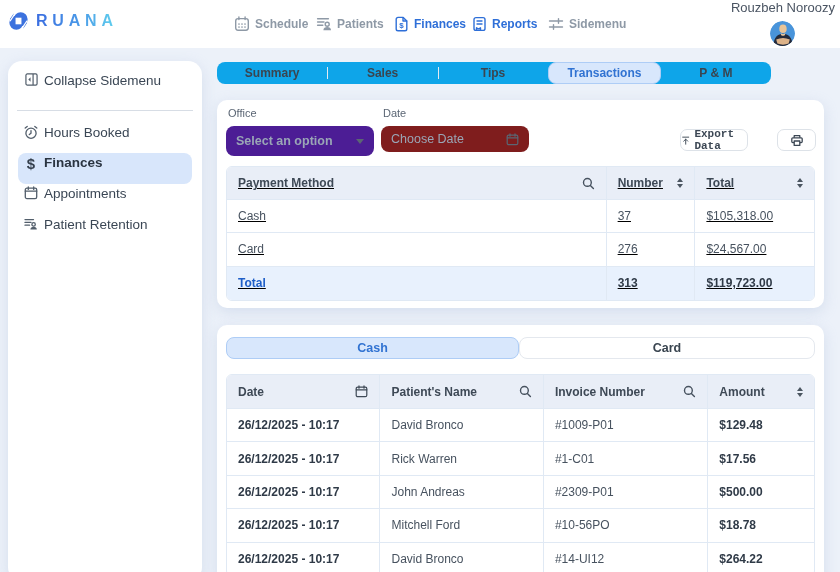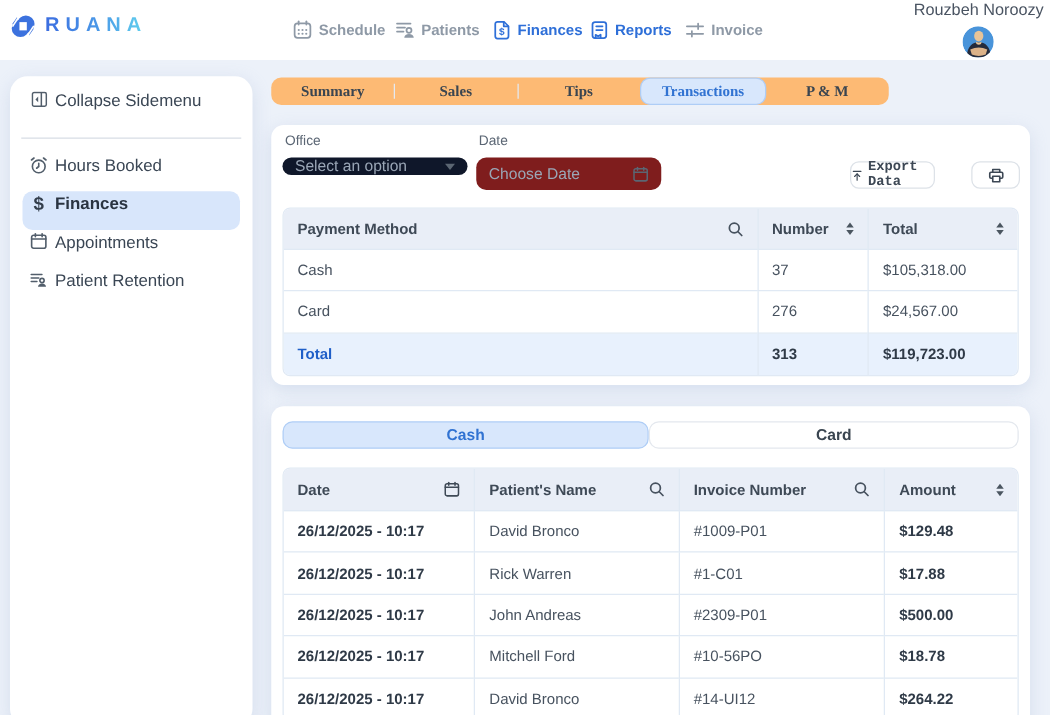--- a/index.html
+++ b/index.html
@@ -21,36 +21,36 @@
 
 .sidebar { position:absolute; left:8px; top:61px; width:194px; height:520px; background:#fff;
   border-radius:14px; box-shadow:0 4px 14px rgba(160,180,212,.30); }
 .srow { position:absolute; left:0; width:194px; display:flex; align-items:flex-start; gap:6px;
   padding-left:16px; color:#3a4654; font-size:13.5px; font-weight:500; }
 .srow .sic { width:14px; display:flex; justify-content:center; color:#525e6b; }
 .sdivider { position:absolute; left:9px; top:49px; width:176px; height:1px; background:#d7dde5; }
 .spill { position:absolute; left:10px; top:92px; width:174px; height:31px; background:#d8e6fb; border-radius:8px; }
 
 
-.tabsbar { position:absolute; left:217px; top:62px; width:494px; height:22px; background:#fdba74;
-  border-radius:8px; display:flex;font-family:Liberation Serif, serif; }
+.tabsbar { position:absolute; left:217px; top:62px; width:554px; height:22px; background:#0ea5e9;
+  border-radius:8px; display:flex; }
 .tab { flex:1; display:flex; align-items:center; justify-content:center; font-size:12px;
   font-weight:700; color:#3a4550; position:relative; }
 .tab + .tab:before { content:""; position:absolute; left:0; top:5px; bottom:5px; width:1px; background:#e4e9f1; }
 .tab.on { background:#d8e7fc; border:1px solid #aecdf6; border-radius:8px; color:#3173d2; }
 .tab.on:before, .tab.on + .tab:before { display:none; }
 
 .card { position:absolute; left:217px; width:607px; background:#fff; border-radius:10px;
   box-shadow:0 4px 14px rgba(160,180,212,.30); }
 .card1 { top:100px; height:208px; }
 .card2 { top:325px; height:260px; }
 
 .flabel { position:absolute; font-size:11px; color:#5b6674; }
-.select { position:absolute; left:9px; top:26px; width:148px; height:14px; background:#0f172a;
-  border-radius:8px; display:flex; align-items:center; padding:0 10px; font-size:12.5px; color:#9aa6b6; }
+.select { position:absolute; left:9px; top:26px; width:148px; height:30px; background:#4c1d95;
+  border-radius:8px; display:flex; align-items:center; padding:0 10px; font-size:12.5px; color:#9aa6b6;font-weight:bold; }
 .dateinput { position:absolute; left:164px; top:26px; width:148px; height:26px; background:#7f1d1d;
   border-radius:8px; display:flex; align-items:center; padding:0 10px; font-size:12.5px; color:#9aa6b6; }
 .caret { margin-left:auto; width:0; height:0; border-left:4px solid transparent;
   border-right:4px solid transparent; border-top:5px solid #5b6673; }
 .btn { position:absolute; top:29px; height:22px; background:#fff; border:1px solid #dde2e8;
   border-radius:7px; display:flex; align-items:center; justify-content:center; gap:4px;
   font-size:11px; font-weight:700; color:#3c4754; }
 .btn.export { left:463px; width:68px;font-family:Liberation Mono, monospace; }
 .btn.print { left:560px; width:39px; }
 
@@ -154,21 +154,21 @@
     </svg>
     <span>Reports</span>
   </div>
   <div class="navitem" style="left:548px">
     <svg class="ic" width="16" height="16" viewBox="0 0 16 16" fill="none" stroke="currentColor" stroke-width="1.4" stroke-linecap="round">
       <line x1="1.5" y1="5" x2="14.5" y2="5"></line>
       <line x1="1.5" y1="11" x2="14.5" y2="11"></line>
       <line x1="10.5" y1="2.8" x2="10.5" y2="7.2"></line>
       <line x1="5.5" y1="8.8" x2="5.5" y2="13.2"></line>
     </svg>
-    <span>Invoice</span>
+    <span>Sidemenu</span>
   </div>
 
   <div class="user">
     <span class="username">Rouzbeh Noroozy</span>
     <svg class="ic" width="25" height="25" viewBox="0 0 25 25">
       <defs>
           <clipPath id="avc">
             <circle cx="12.5" cy="12.5" r="12.5"></circle>
           </clipPath>
         </defs>
@@ -267,21 +267,21 @@
     Export Data
   </div>
   <div class="btn print">
     <svg class="ic" width="14" height="13" viewBox="0 0 14 13" fill="none" stroke="#3c4754" stroke-width="1.3" stroke-linejoin="round">
       <path d="M4.2 3.8 V1.6 h5.6 V3.8"></path>
       <rect x="1.8" y="3.8" width="10.4" height="4.8" rx="1"></rect>
       <path d="M4.2 7 h5.6 V11.4 h-5.6 z" fill="#fff"></path>
     </svg>
   </div>
 
-  <div class="tbl t1" style="top:66px;">
+  <div class="tbl t1" style="top:66px;text-decoration:underline;">
     <div class="trow h">
       <div class="tcell c1">Payment Method
         <span class="right">
           <svg class="ic" width="13" height="13" viewBox="0 0 13 13" fill="none" stroke="#47525f" stroke-width="1.4" stroke-linecap="round">
             <circle cx="5.4" cy="5.4" r="3.9"></circle>
               <line x1="8.4" y1="8.4" x2="11.4" y2="11.4"></line>
           </svg>
         </span>
       </div>
       <div class="tcell c2">Number <span class="right sort">
@@ -351,21 +351,21 @@
     <div class="trow">
       <div class="tcell c1 bold">26/12/2025 - 10:17</div>
       <div class="tcell c2">David Bronco</div>
       <div class="tcell c3">#1009-P01</div>
       <div class="tcell c4 bold">$129.48</div>
     </div>
     <div class="trow">
       <div class="tcell c1 bold">26/12/2025 - 10:17</div>
       <div class="tcell c2">Rick Warren</div>
       <div class="tcell c3">#1-C01</div>
-      <div class="tcell c4 bold">$17.88</div>
+      <div class="tcell c4 bold">$17.56</div>
     </div>
     <div class="trow">
       <div class="tcell c1 bold">26/12/2025 - 10:17</div>
       <div class="tcell c2">John Andreas</div>
       <div class="tcell c3">#2309-P01</div>
       <div class="tcell c4 bold">$500.00</div>
     </div>
     <div class="trow">
       <div class="tcell c1 bold">26/12/2025 - 10:17</div>
       <div class="tcell c2">Mitchell Ford</div>

